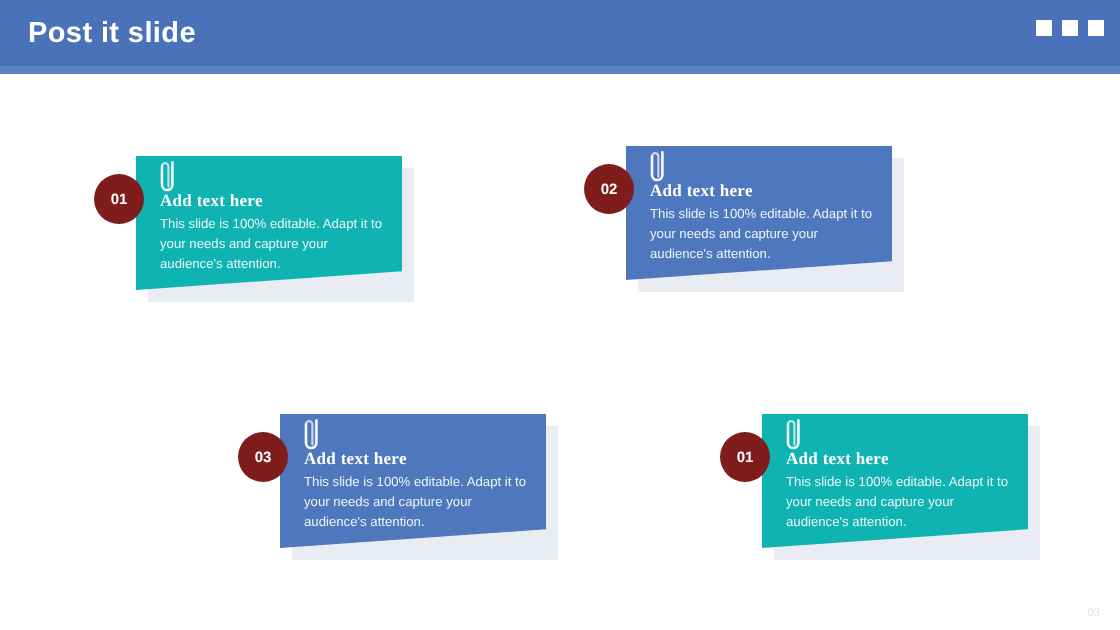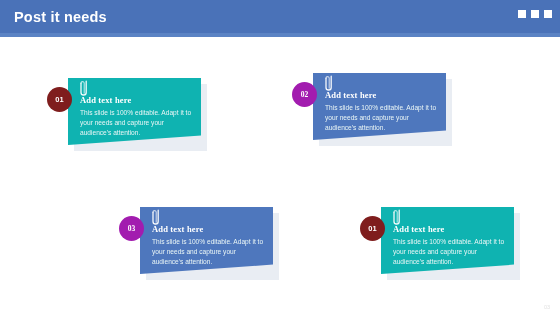--- a/index.html
+++ b/index.html
@@ -112,37 +112,37 @@
     border-radius: 50%;
     z-index: 4;
     display: flex;
     align-items: center;
     justify-content: center;
     font-size: 7.5px;
     font-weight: bold;
     color: #ffffff;
   }
   .badge-teal { background: #7f1d1d; }
-  .badge-blue { background: #a21caf; font-family: Liberation Serif, serif; }
+  .badge-blue { background: #7f1d1d; }
 
   
   .page-number {
     position: absolute;
     right: 10px;
     bottom: 5px;
     font-size: 5.5px;
     color: #e2e2e2;
   }
 </style>
 </head>
 <body>
 
 <div class="header-bar"></div>
 <div class="header-underline"></div>
-<div class="header-title">Post it needs</div>
+<div class="header-title">Post it slide</div>
 <div class="header-dots">
   <span class="dot"></span>
   <span class="dot"></span>
   <span class="dot"></span>
 </div>
 
 <div class="card-group" style="left:68px; top:78px;">
   <div class="card-shadow"></div>
   <div class="card-body card-teal"></div>
   <span class="clip-icon">

